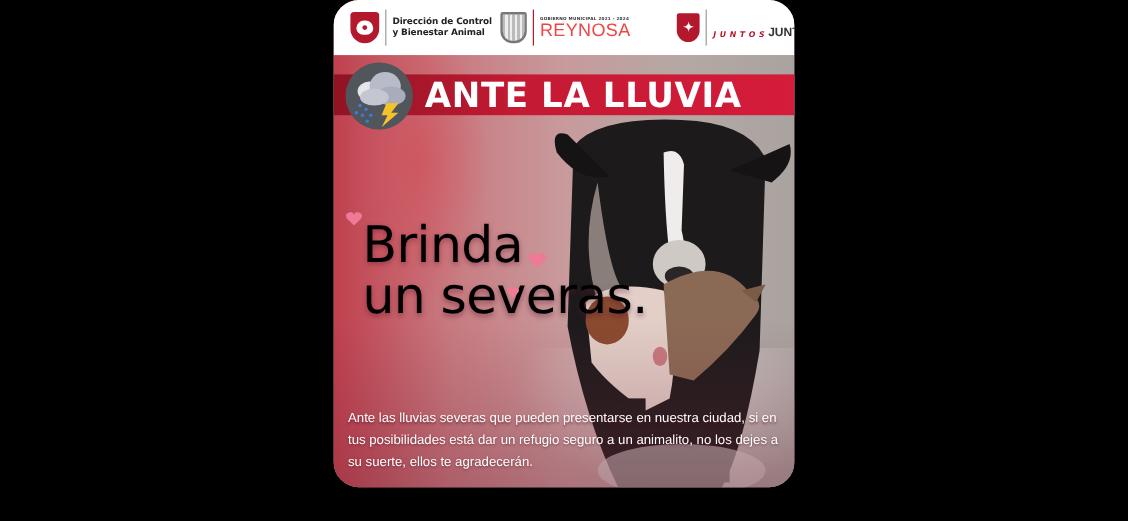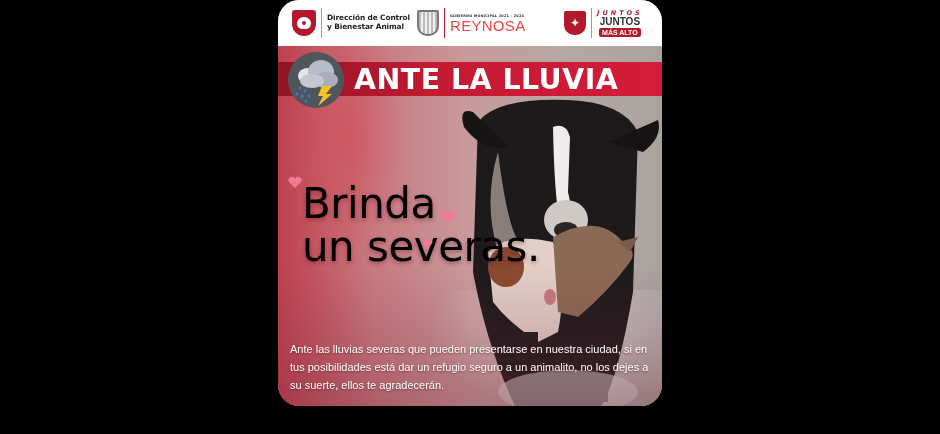--- a/index.html
+++ b/index.html
@@ -122,21 +122,21 @@
       <div class="vline" style="background:#b4182d;"></div>
       <div>
         <div class="rey-small">GOBIERNO MUNICIPAL 2021 - 2024</div>
         <div class="rey-big">REYNOSA</div>
       </div>
     </div>
 
     <div class="logo-group" style="left:286px;">
       <div class="eagle">✦</div>
       <div class="vline"></div>
-      <div style="display:flex;flex-direction:column;align-items:center;">
+      <div style="display:flex;flex-direction:row;align-items:flex-end;">
         <div class="juntos">JUNTOS</div>
         <div class="volamos">JUNTOS</div>
         <div class="masalto">MÁS ALTO</div>
       </div>
     </div>
   </div>
 
   <div class="photo"></div>
   <div class="water"></div>
 

